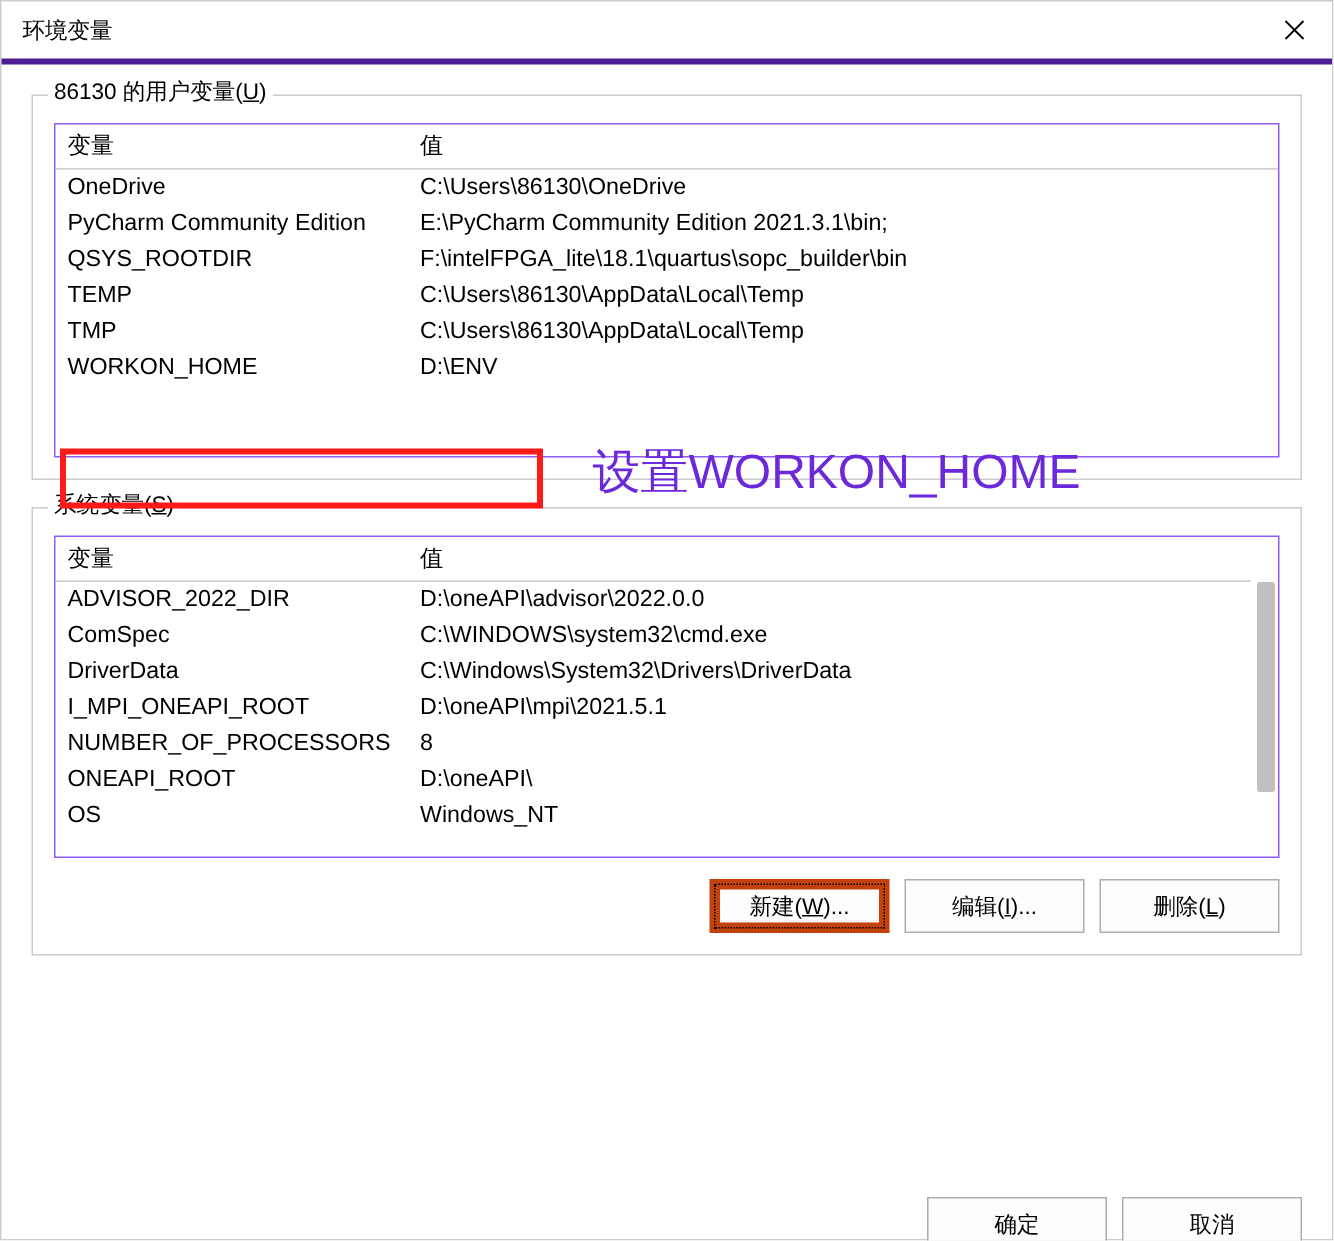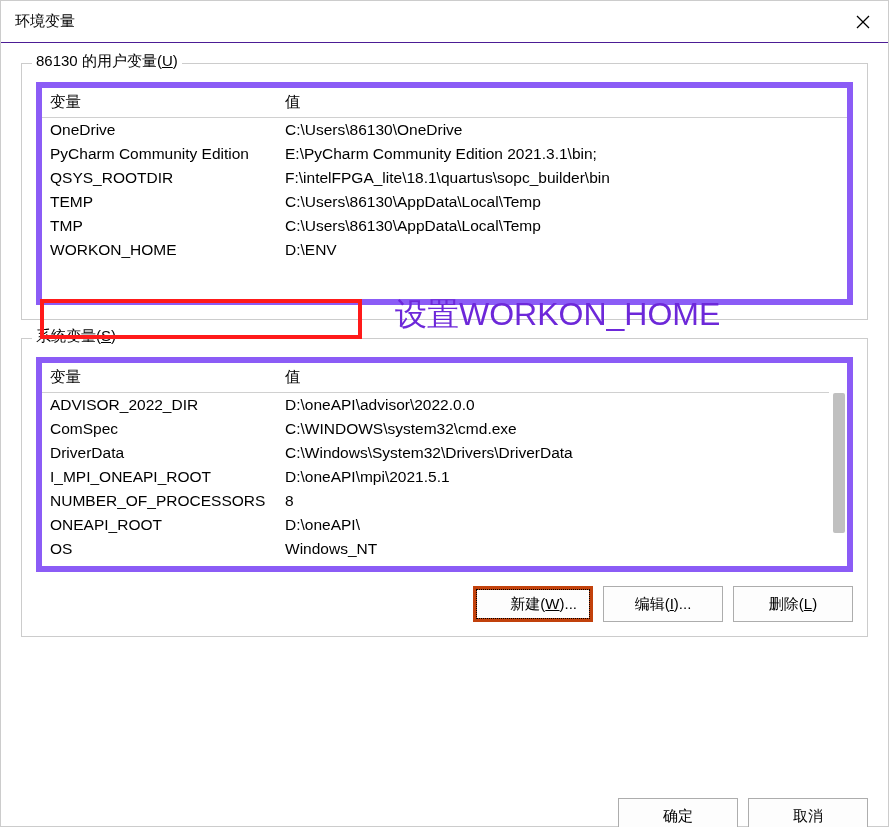--- a/index.html
+++ b/index.html
@@ -24,21 +24,21 @@
       border: 1px solid #ccc;
       display: flex;
       flex-direction: column;
     }
     .titlebar {
       height: 42px;
       display: flex;
       align-items: center;
       justify-content: space-between;
       padding: 0 0 0 14px;
-      border-bottom: 1px solid #4c1d95;
+      border-bottom: 4px solid #4c1d95;
     }
     .titlebar-title {
       font-size: 15px;
     }
     .close-btn {
       width: 50px;
       height: 42px;
       display: flex;
       align-items: center;
       justify-content: center;
@@ -68,21 +68,21 @@
       top: -12px;
       left: 10px;
       background: #fff;
       padding: 0 4px;
       font-size: 15px;
     }
     .group-label .shortcut {
       text-decoration: underline;
     }
     .table-wrap {
-      border: 6px solid #8b5cf6;
+      border: 1px solid #8b5cf6;
       background: #fff;
       overflow: hidden;
       position: relative;
     }
     .table-inner {
       position: relative;
     }
     .tbl {
       width: 100%;
       border-collapse: collapse;
@@ -119,22 +119,21 @@
       border: 1px solid #adadad;
       background: #fdfdfd;
       font-family: inherit;
       font-size: 15px;
       cursor: pointer;
       padding: 0 12px;
     }
     .btn:focus, .btn.focused {
       outline: 1px dotted #000;
       outline-offset: -4px;
-      border: 4px solid #c2410c;
-      text-align: right;
+      border: 7px solid #c2410c;
     }
     .btn .shortcut {
       text-decoration: underline;
     }
     .sys-table-wrap {
       height: 215px;
       position: relative;
     }
     .sys-table-wrap .scrollbar {
       position: absolute;

